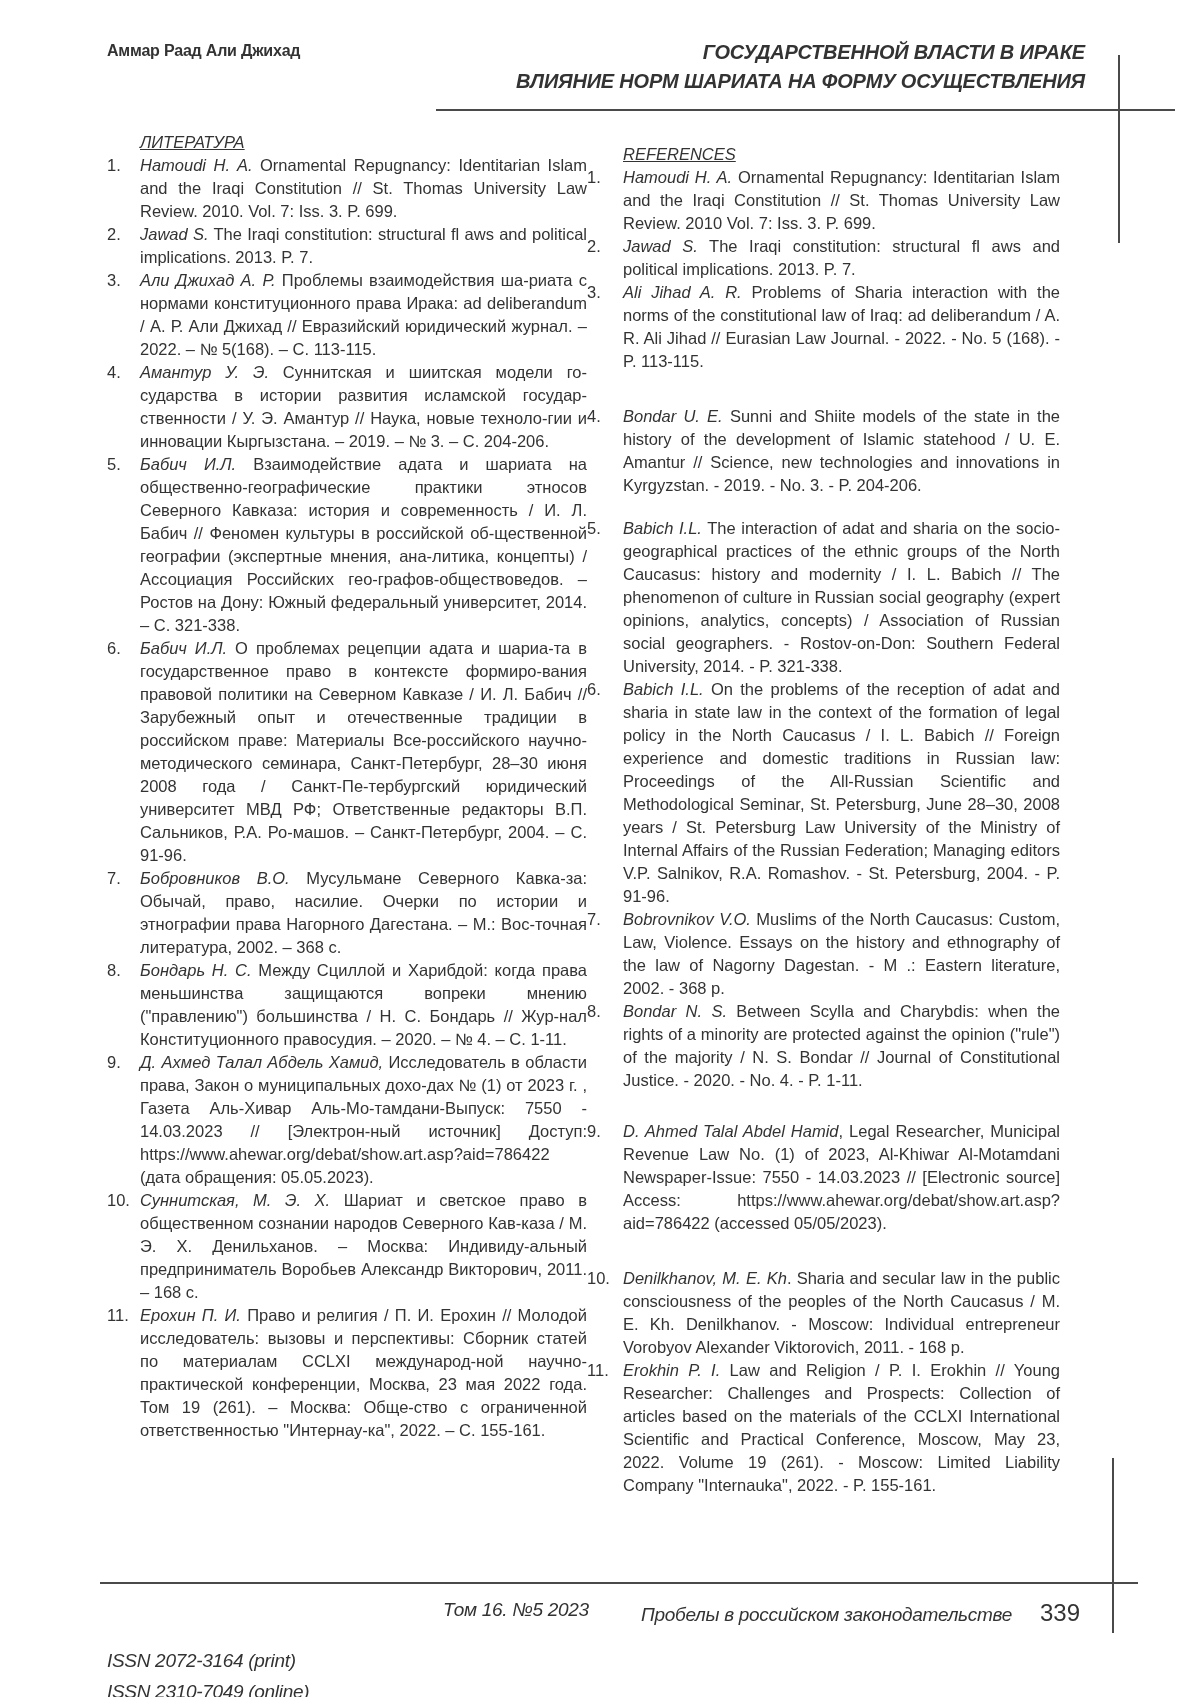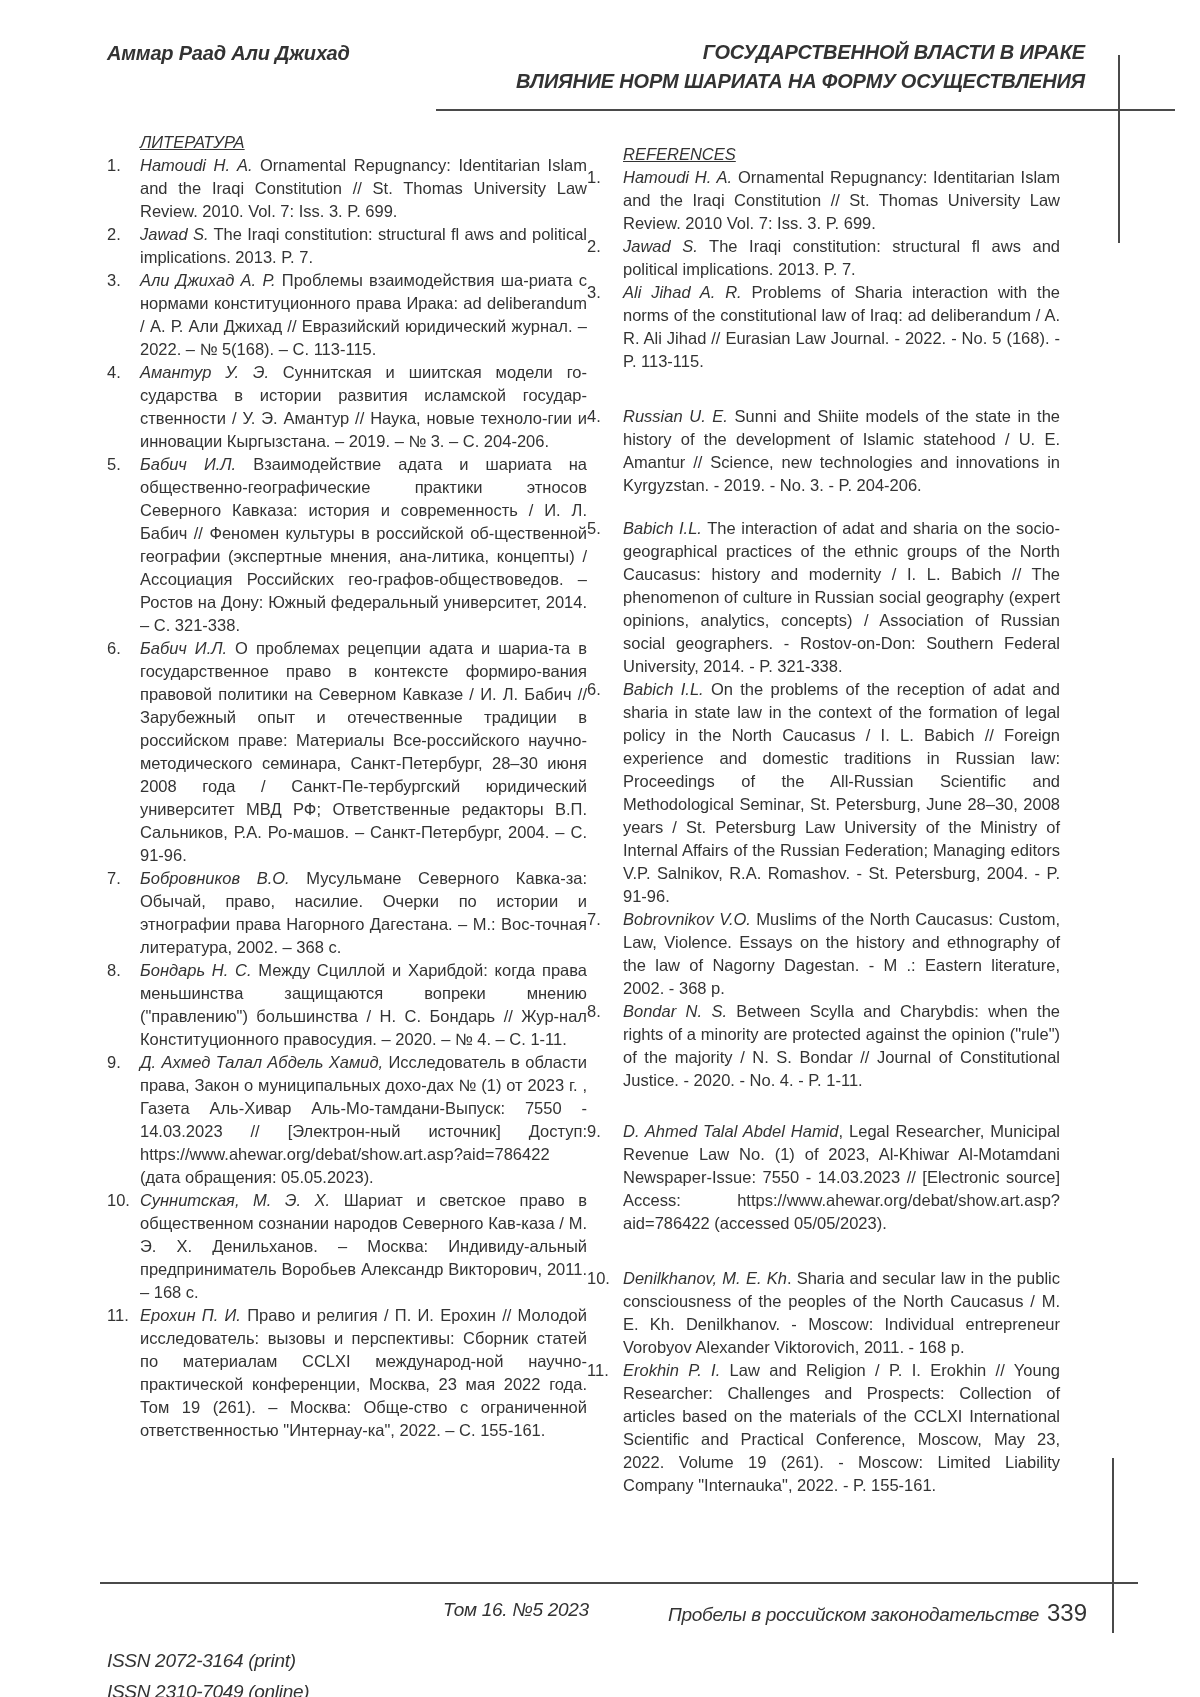--- a/index.html
+++ b/index.html
@@ -6,21 +6,21 @@
   body {
     width: 1200px; height: 1697px;
     background: #ffffff;
     position: relative;
     font-family: "Liberation Sans", "DejaVu Sans", sans-serif;
     color: #333333;
   }
   
   .hdr-author {
     position: absolute; left: 107px; top: 42px;
-    font-size: 20px; font-weight: bold; font-style: italic;
+    font-size: 16px; font-weight: bold; 
     letter-spacing: -0.2px; white-space: nowrap;
   }
   .hdr-title {
     position: absolute; right: 115px; top: 38px;
     width: 640px; text-align: right;
     font-size: 20px; font-weight: bold; font-style: italic;
     line-height: 29px; letter-spacing: -0.2px;
   }
   .hdr-rule {
     position: absolute; left: 436px; top: 109px;
@@ -70,22 +70,22 @@
     position: absolute; left: 107px; top: 1597px;
     font-style: italic; font-size: 19px; line-height: 31px;
     letter-spacing: -0.3px;
     margin-top: 48px;
   }
   .ftr-volume {
     position: absolute; left: 443px; top: 1599px;
     font-style: italic; font-size: 19px; letter-spacing: -0.3px;
   }
   .ftr-right {
-    position: absolute; right: 113px; top: 1599px;
-    display: flex; align-items: baseline; gap: 8px; justify-content: space-between;
+    position: absolute; right: 120px; top: 1599px;
+    display: flex; align-items: baseline; gap: 28px; justify-content: space-between;
   }
   .ftr-journal { font-style: italic; font-size: 19px; letter-spacing: -0.3px; white-space: nowrap; }
   .ftr-page { font-size: 24px; letter-spacing: 0; }
 </style>
 </head>
 <body>
 
 <div class="hdr-author">Аммар Раад Али Джихад</div>
 <div class="hdr-title">
   <div>ГОСУДАРСТВЕННОЙ ВЛАСТИ В ИРАКЕ</div>
@@ -156,21 +156,21 @@
     <div class="ref">
       <span class="num">2.</span>
       <span class="txt"><i>Jawad S.</i><span> The Iraqi constitution: structural fl aws and political implications. 2013. P. 7.</span></span>
     </div>
     <div class="ref">
       <span class="num">3.</span>
       <span class="txt"><i>Ali Jihad A. R.</i><span> Problems of Sharia interaction with the norms of the constitutional law of Iraq: ad deliberandum / A. R. Ali Jihad // Eurasian Law Journal. - 2022. - No. 5 (168). - P. 113-115.</span></span>
     </div>
     <div class="ref gap-a">
       <span class="num">4.</span>
-      <span class="txt"><i>Russian U. E.</i><span> Sunni and Shiite models of the state in the history of the development of Islamic statehood / U. E. Amantur // Science, new technologies and innovations in Kyrgyzstan. - 2019. - No. 3. - P. 204-206.</span></span>
+      <span class="txt"><i>Bondar U. E.</i><span> Sunni and Shiite models of the state in the history of the development of Islamic statehood / U. E. Amantur // Science, new technologies and innovations in Kyrgyzstan. - 2019. - No. 3. - P. 204-206.</span></span>
     </div>
     <div class="ref gap-b">
       <span class="num">5.</span>
       <span class="txt"><i>Babich I.L.</i><span> The interaction of adat and sharia on the socio-geographical practices of the ethnic groups of the North Caucasus: history and modernity / I. L. Babich // The phenomenon of culture in Russian social geography (expert opinions, analytics, concepts) / Association of Russian social geographers. - Rostov-on-Don: Southern Federal University, 2014. - P. 321-338.</span></span>
     </div>
     <div class="ref">
       <span class="num">6.</span>
       <span class="txt"><i>Babich I.L.</i><span> On the problems of the reception of adat and sharia in state law in the context of the formation of legal policy in the North Caucasus / I. L. Babich // Foreign experience and domestic traditions in Russian law: Proceedings of the All-Russian Scientific and Methodological Seminar, St. Petersburg, June 28–30, 2008 years / St. Petersburg Law University of the Ministry of Internal Affairs of the Russian Federation; Managing editors V.P. Salnikov, R.A. Romashov. - St. Petersburg, 2004. - P. 91-96.</span></span>
     </div>
     <div class="ref">

